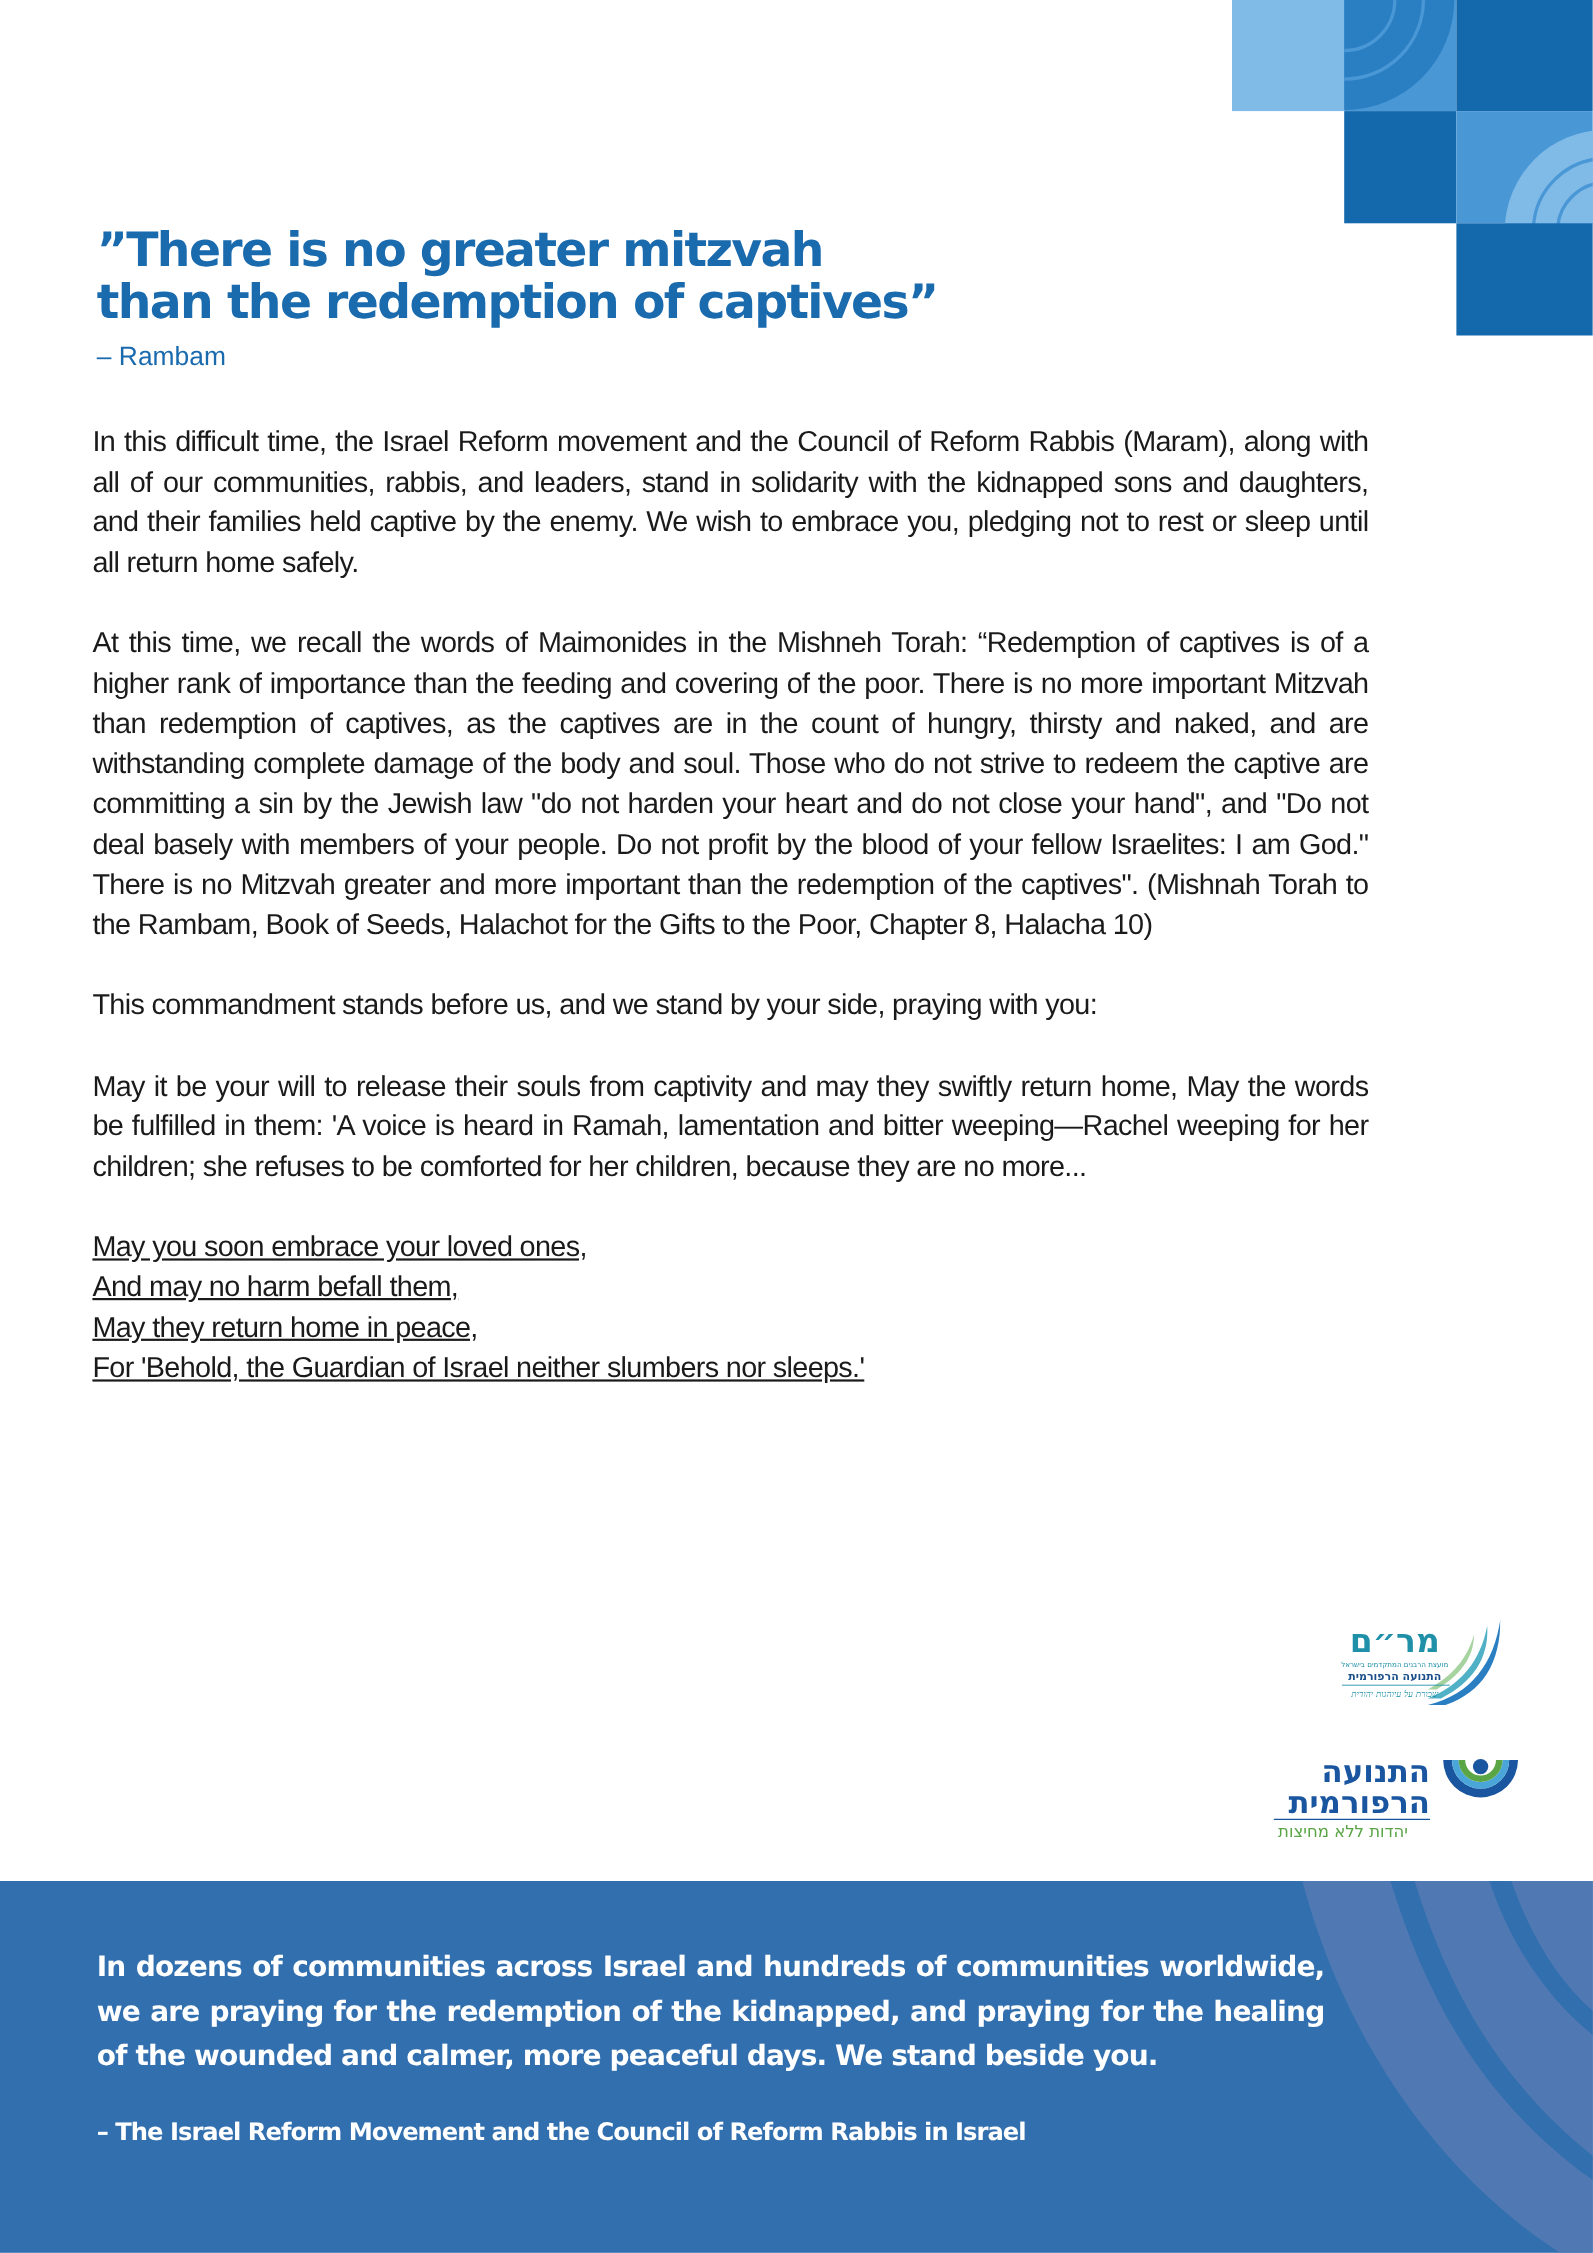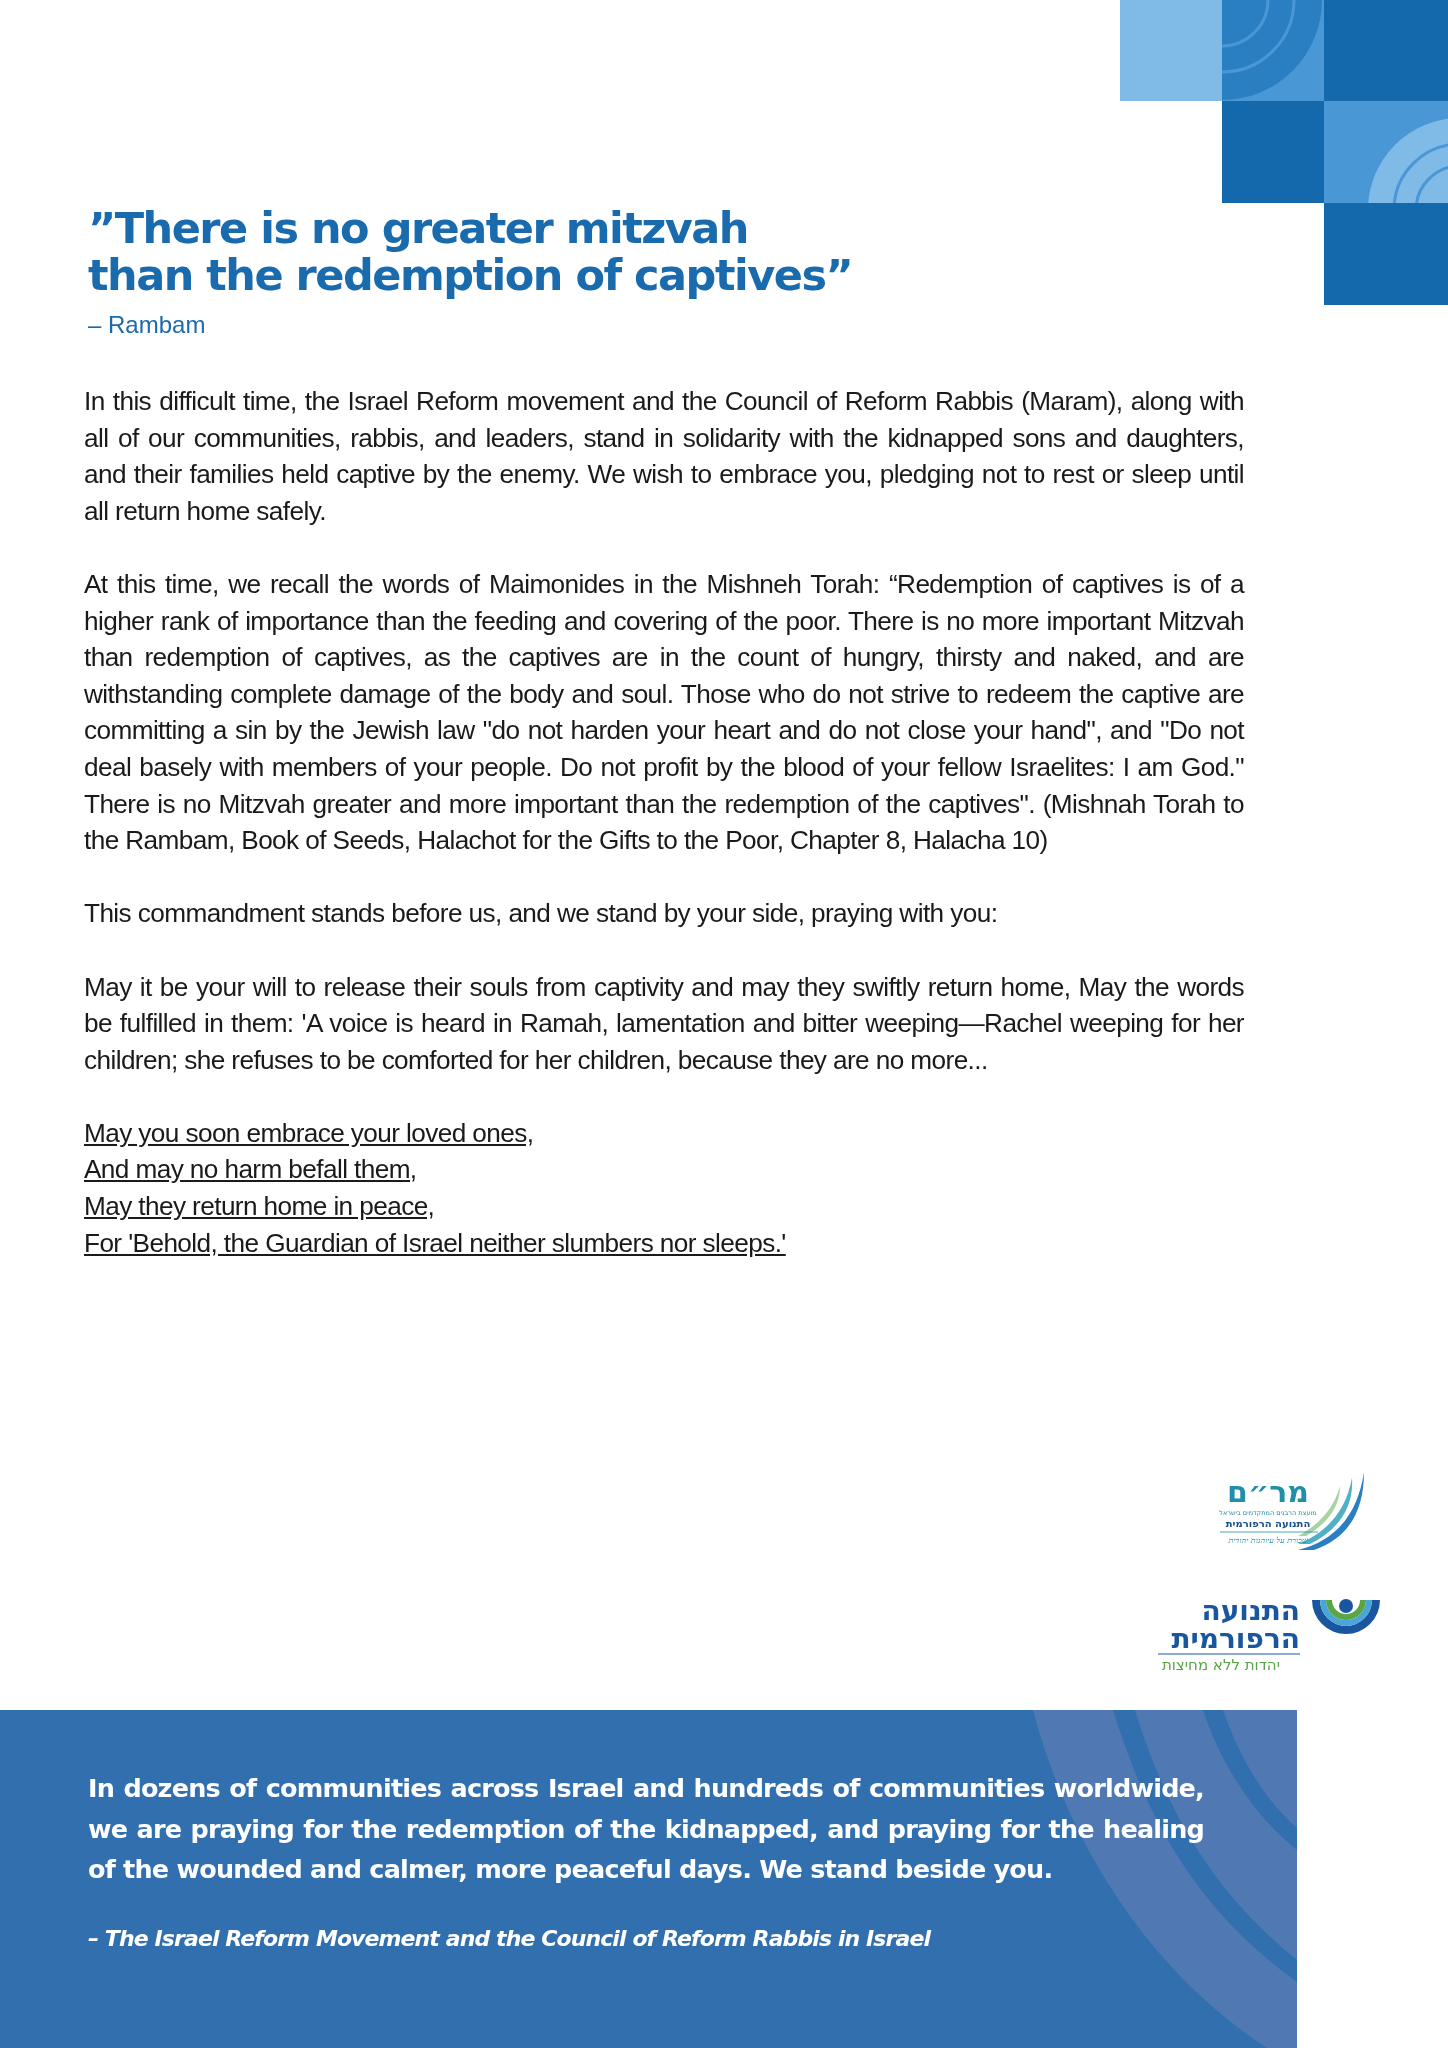--- a/index.html
+++ b/index.html
@@ -11,27 +11,27 @@
   .title span { display:block; }
   .attrib { position:absolute; left:88px; top:311px; font-size:24px; color:#1a6aae;text-align:right; }
   .body { position:absolute; left:84px; top:383px; width:1160px; font-size:26.2px; line-height:36.6px;
           color:#1a1a1a; letter-spacing:-0.6px; }
   .body p { margin:0 0 36.6px 0; text-align:justify; }
   .body p.left { text-align:left; }
   .body .poem { margin:0; }
   .body .poem div { line-height:36.6px;text-decoration:underline; }
   .logo-maram { position:absolute; left:1218px; top:1472px; width:146px; height:80px; }
   .logo-reform { position:absolute; left:1152px; top:1590px; width:230px; height:86px; }
-  .footer { position:absolute; left:0; top:1710px; width:1297px; height:338px; background:#326fae; overflow:hidden; }
+  .footer { position:absolute; left:0; top:1710px; width:1448px; height:338px; background:#326fae; overflow:hidden; }
   .footer svg.arcs { position:absolute; right:0; top:0; }
   .footer-text { position:absolute; left:88px; top:58px; width:1116px; font-family:"DejaVu Sans", sans-serif;
                  font-weight:bold; font-size:25.5px; line-height:40.5px; color:#ffffff; text-align:justify;
                  letter-spacing:-0.8px; margin:0; }
   .footer-sign { position:absolute; left:88px; top:216px; font-family:"DejaVu Sans", sans-serif; font-weight:bold;
-                 font-size:22px; color:#ffffff; letter-spacing:-0.9px;font-style:italic; }
+                 font-size:22px; color:#ffffff; letter-spacing:-0.9px; }
 </style>
 </head>
 <body>
 
 <svg class="corner" viewBox="0 0 328 308" xmlns="http://www.w3.org/2000/svg">
   <defs>
     <clipPath id="c1">
         <rect x="102" y="0" width="102" height="101"></rect>
       </clipPath>
     <clipPath id="c2">

